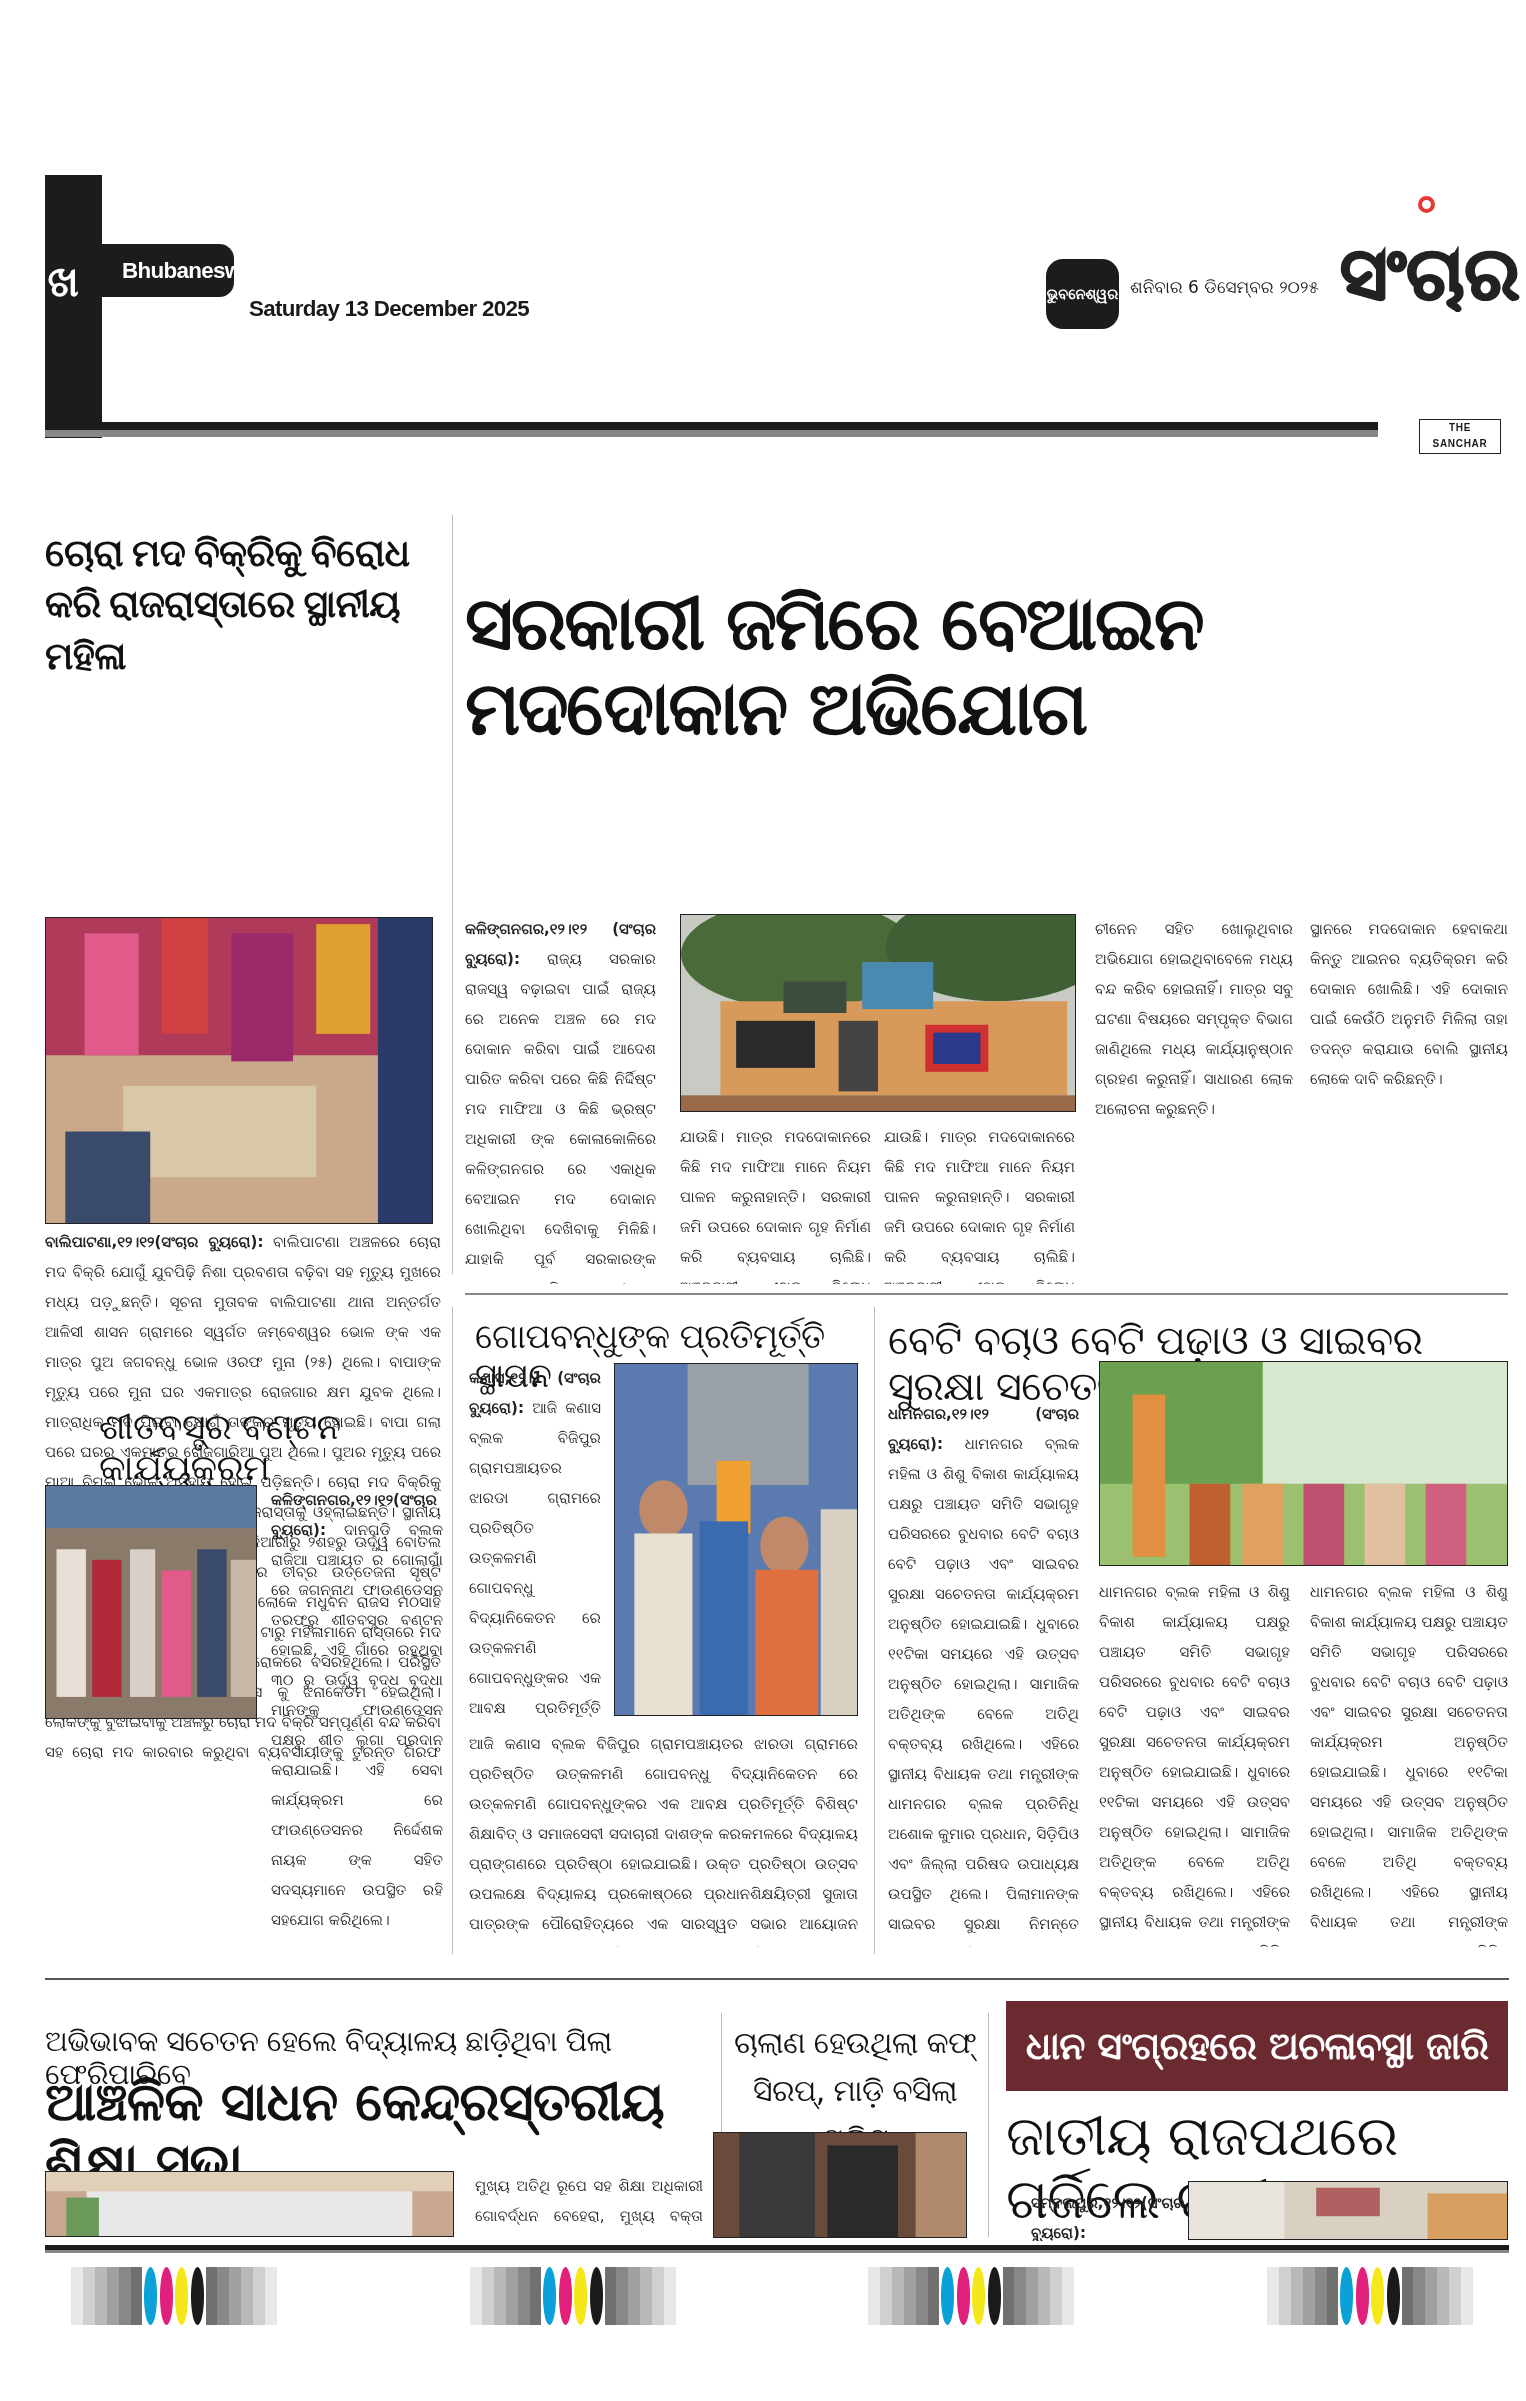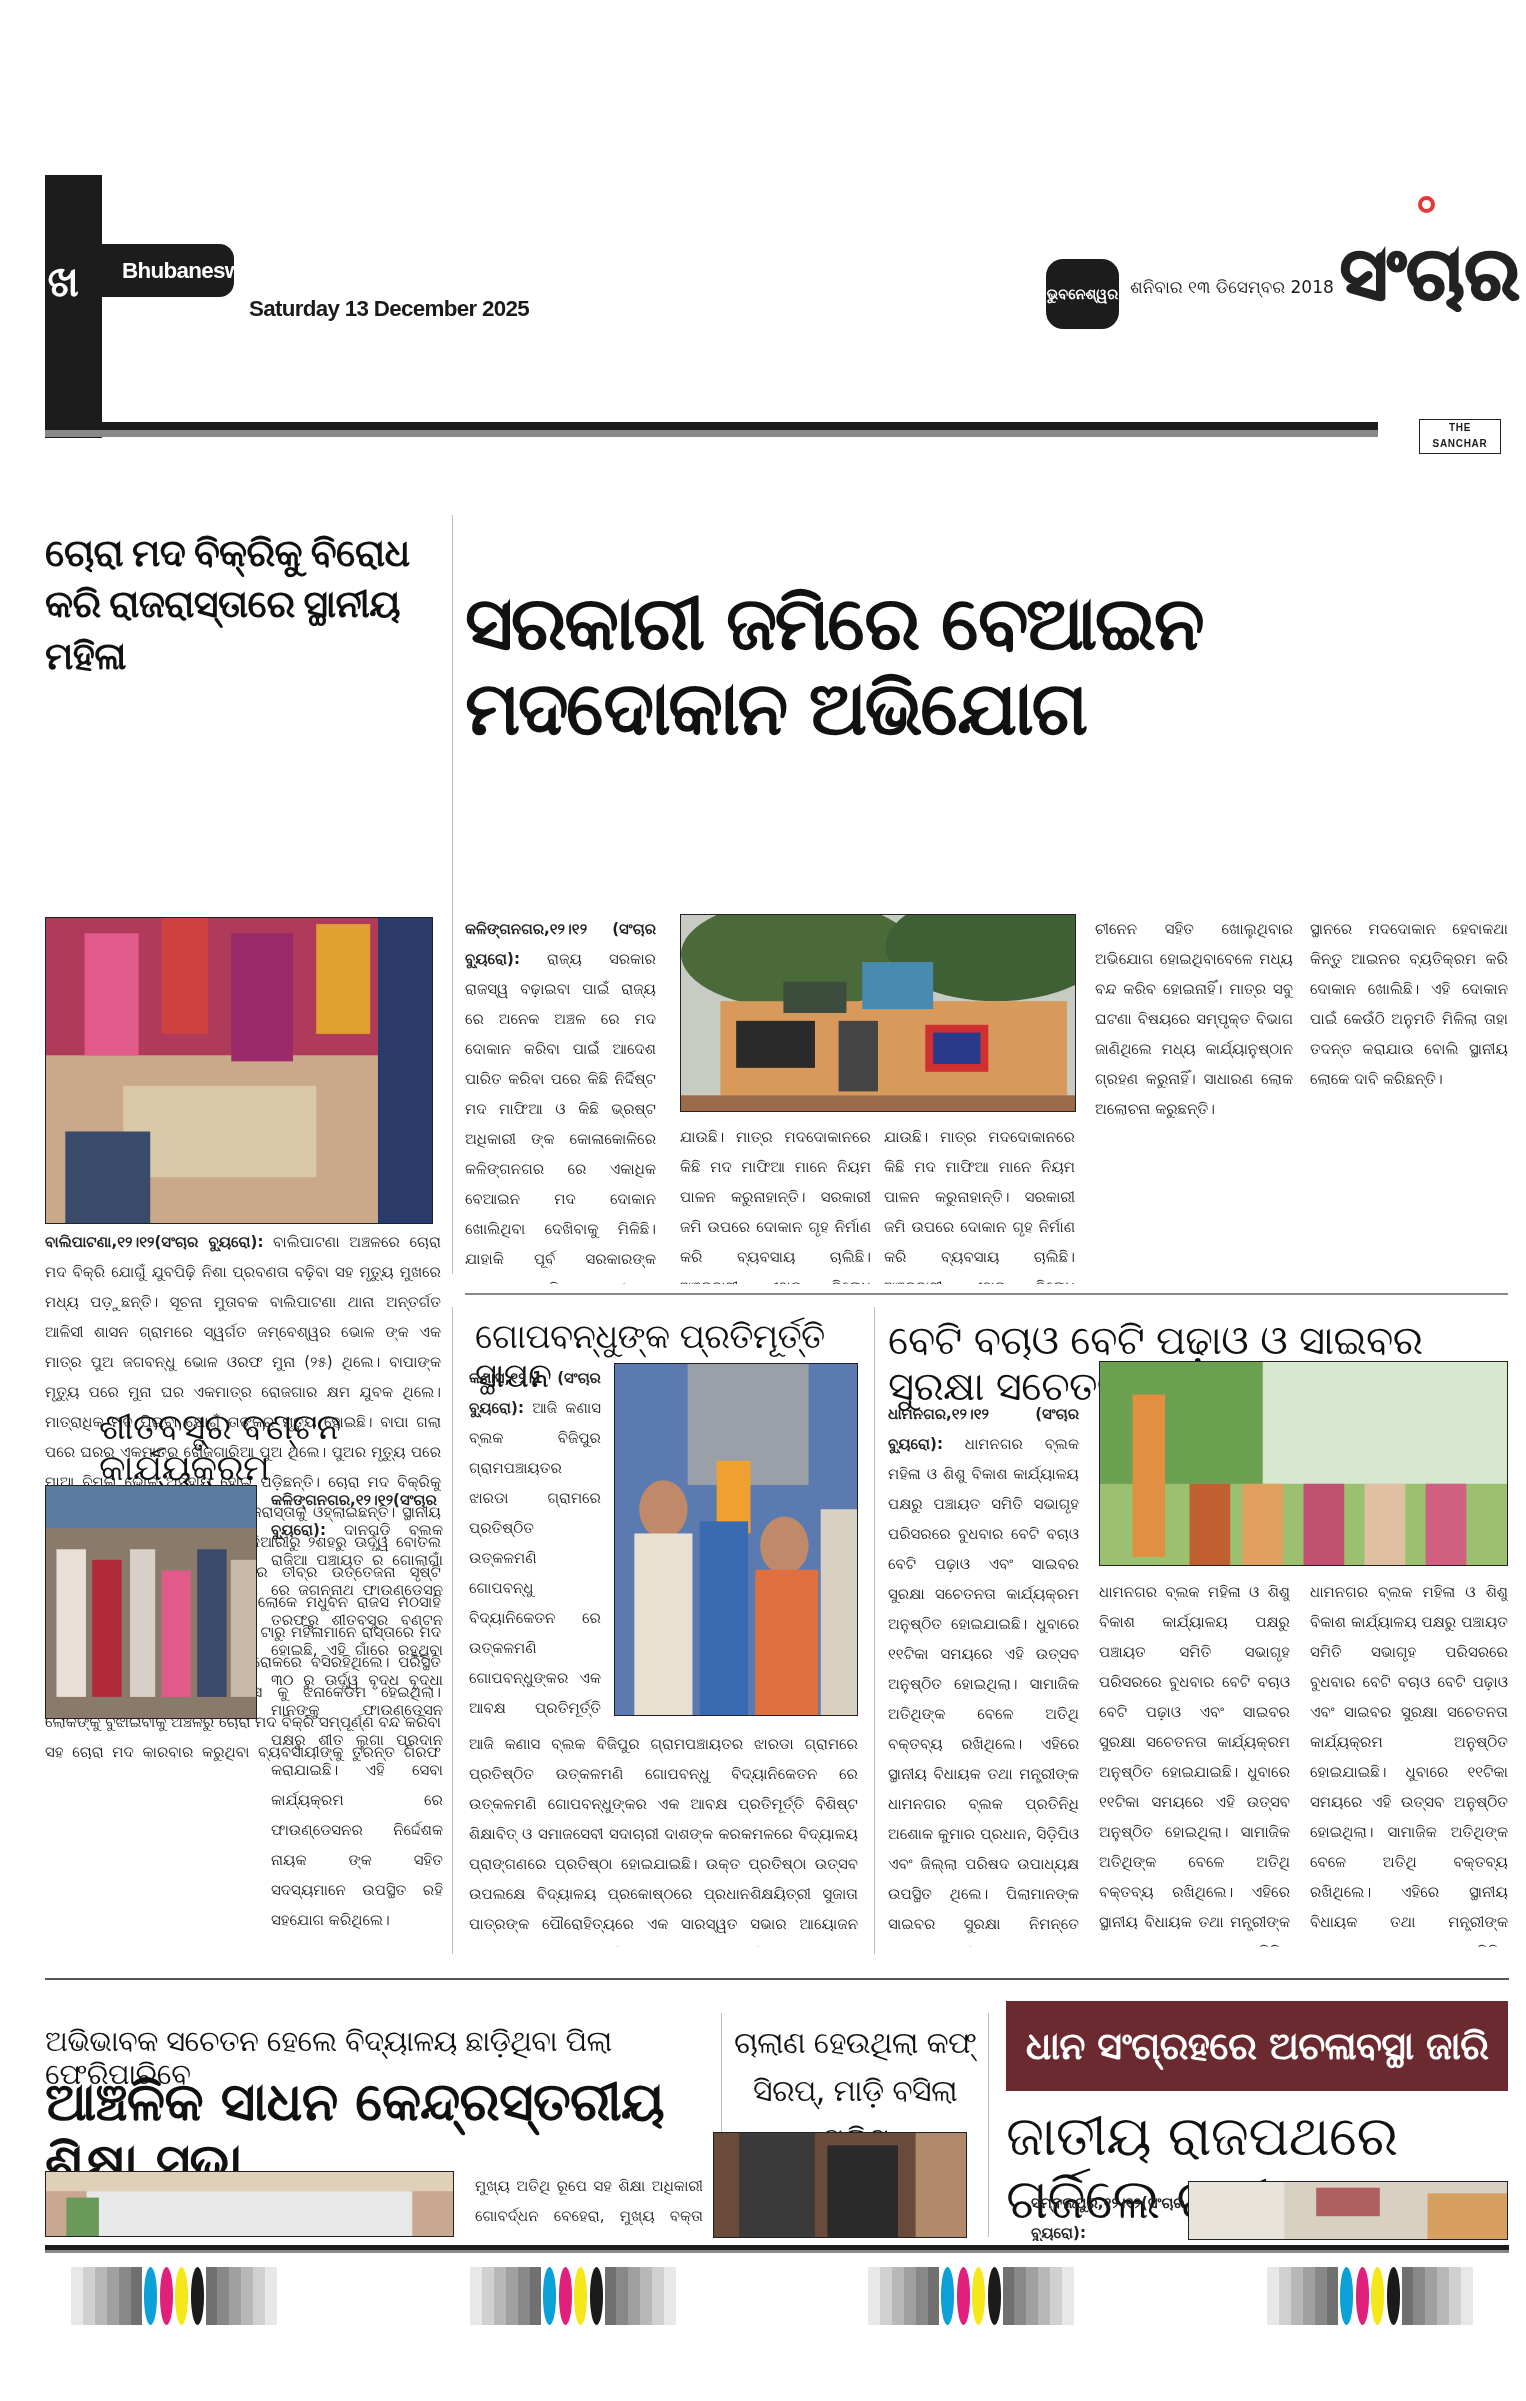--- a/index.html
+++ b/index.html
@@ -38,21 +38,21 @@
 </style>
 </head>
 <body>
 
 <div class="abs page-num">
   <span class="page-num-glyph">ଖ</span>
 </div>
 <div class="abs city-pill">Bhubaneswar</div>
 <div class="abs date-en">Saturday 13 December 2025</div>
 <div class="abs city-or-pill">ଭୁବନେଶ୍ୱର</div>
-<div class="abs date-or">ଶନିବାର ୧୩ ଡିସେମ୍ବର 2018</div>
+<div class="abs date-or">ଶନିବାର 6 ଡିସେମ୍ବର ୨୦୨୫</div>
 <div class="abs logo">
   <span class="logo-dot"></span>
   <span class="logo-text">ସଂଚାର</span>
   <span class="logo-sub">THE SANCHAR</span>
 </div>
 <div class="abs mast-rule"></div>
 
 <div class="abs headline" style="left:45px; top:528px; width:396px; font-size:38px; line-height:1.35;font-family:Liberation Serif, serif;">ଚୋରା ମଦ ବିକ୍ରିକୁ ବିରୋଧ କରି ରାଜରାସ୍ତାରେ ସ୍ଥାନୀୟ ମହିଳା</div>
 <div class="abs photo" style="left:45px; top:917px; width:388px; height:307px;">
   <svg viewBox="0 0 100 100" preserveAspectRatio="none">

